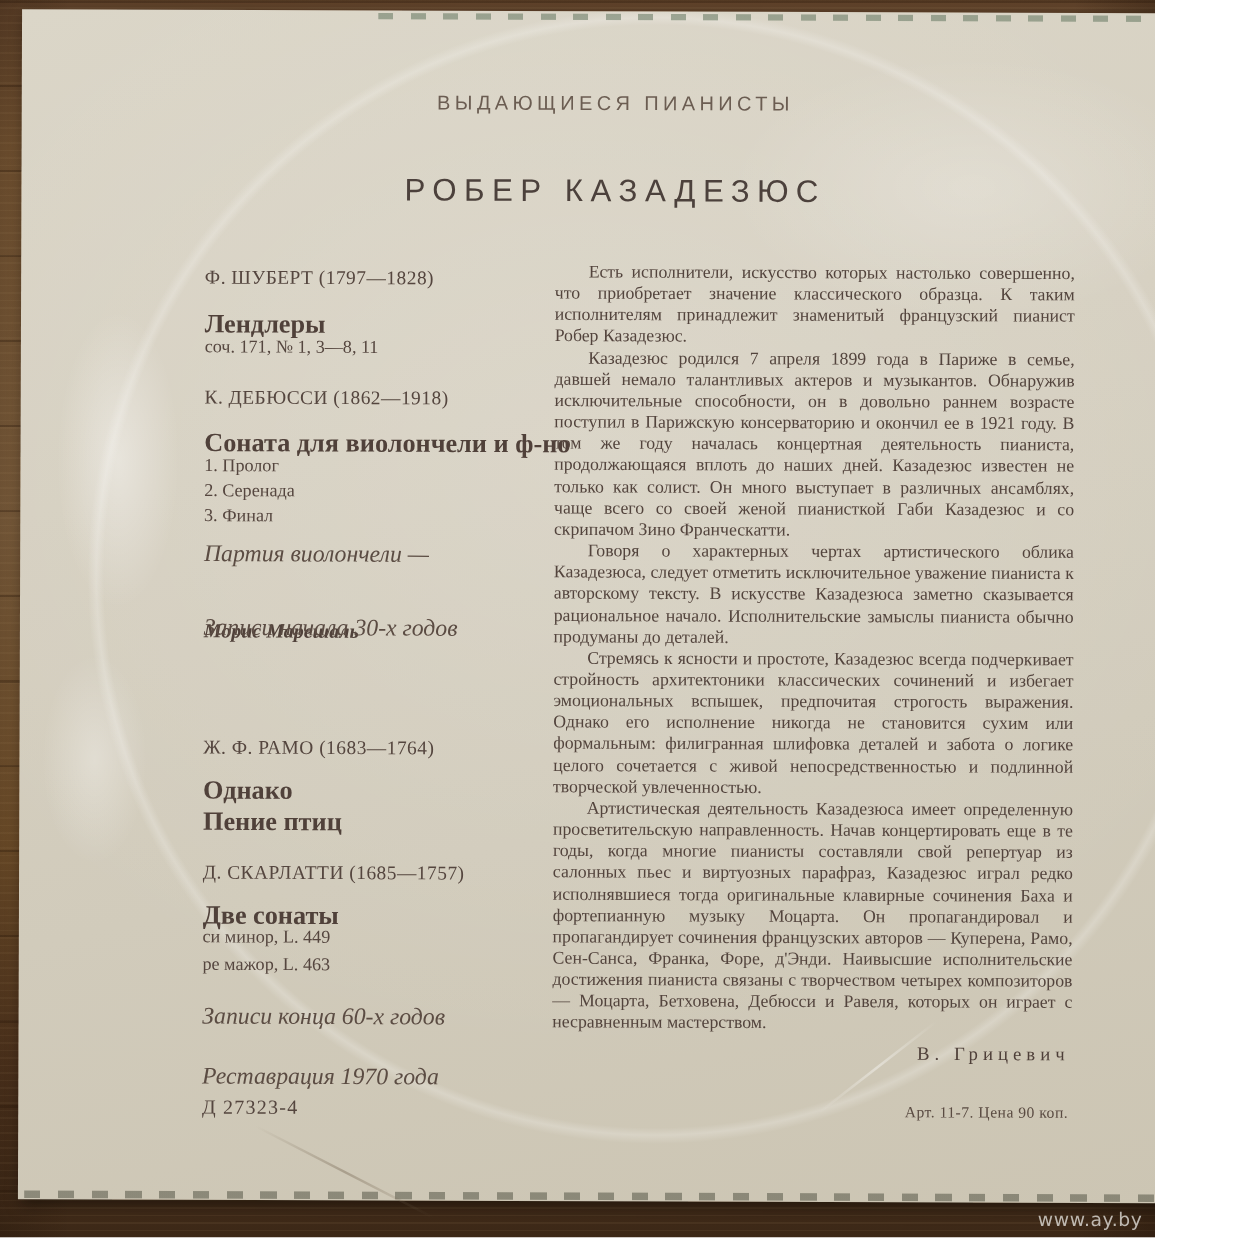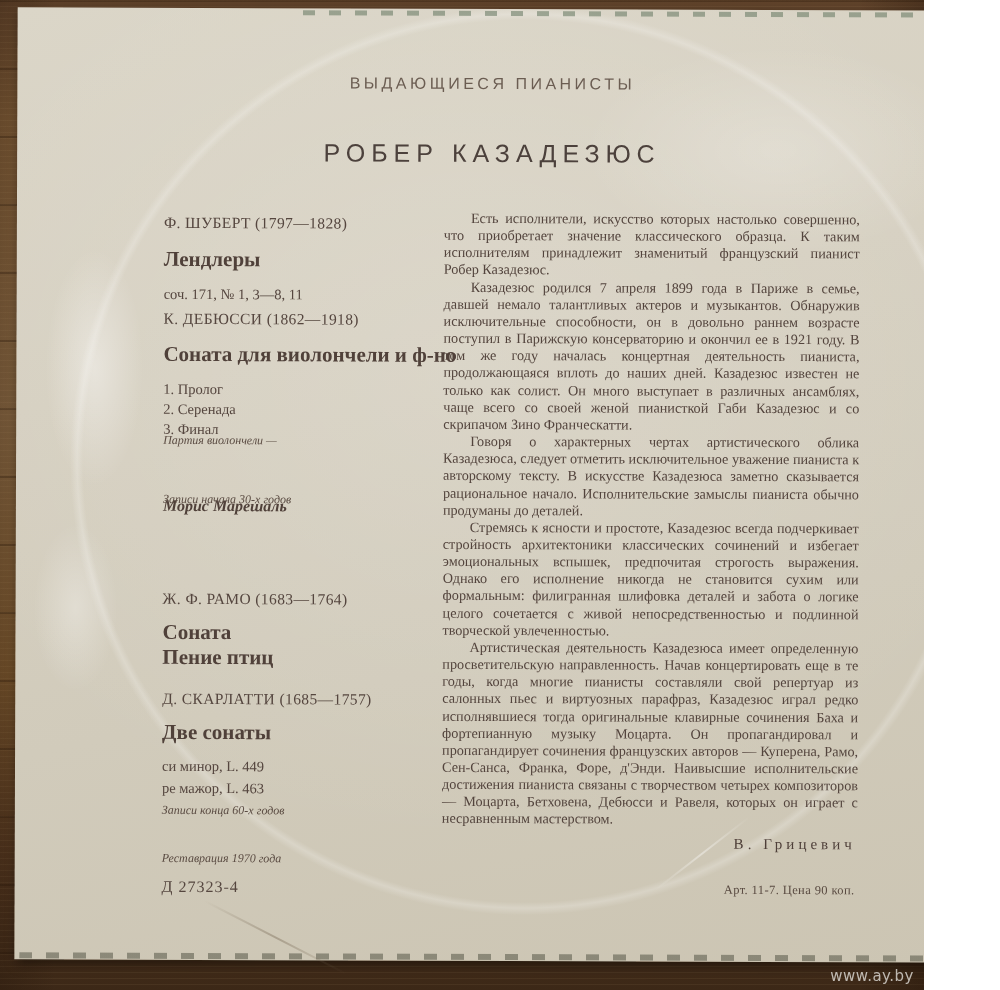--- a/index.html
+++ b/index.html
@@ -44,22 +44,22 @@
   .series{position:absolute;top:66px;left:0;width:100%;text-align:center;
     font-family:"Liberation Sans",sans-serif;font-size:16px;letter-spacing:3.5px;color:#6b5d52;}
   .title{position:absolute;top:130px;left:0;width:100%;text-align:center;
     font-family:"Liberation Sans",sans-serif;font-size:25px;letter-spacing:6px;color:#4c413c;}
 
   
   .tracklist{position:absolute;left:147px;top:206px;width:265px;height:700px;color:#55463f;}
   .tracklist > div{position:absolute;left:0;white-space:nowrap;}
   .t-composer{font-size:15.5px;letter-spacing:0.4px;}
   .t-work{font-size:21px;font-weight:bold;color:#50413a;}
-  .t-line{font-size:14.5px;margin-top:16px;}
-  .t-italic{font-style:italic;font-size:12px;color:#5b4c43;}
+  .t-line{font-size:14.5px;}
+  .t-italic{font-style:italic;font-size:19px;color:#5b4c43;}
   .t-bolditalic{font-style:italic;font-weight:bold;font-size:16px;color:#50413a;margin-top:44px;}
   .t-catalog{font-size:16px;letter-spacing:1px;}
 
   
   .notes{position:absolute;left:427px;top:201px;width:416px;}
   .notes p{margin:0;font-size:14.2px;line-height:17.15px;text-align:justify;
     text-indent:27px;color:#53443d;}
   .signature{text-align:right;font-size:15px;letter-spacing:4px;margin-top:7px;
     padding-right:2px;color:#4e3f39;}
 
@@ -93,21 +93,21 @@
       <div class="t-composer" style="top:96px">К. ДЕБЮССИ (1862—1918)</div>
       <div class="t-work" style="top:128px">Соната для виолончели и ф-но</div>
       <div class="t-line" style="top:151px">1. Пролог</div>
       <div class="t-line" style="top:171px">2. Серенада</div>
       <div class="t-line" style="top:191px">3. Финал</div>
       <div class="t-italic" style="top:219px">Партия виолончели —</div>
       <div class="t-bolditalic" style="top:239px">Морис Марешаль</div>
       <div class="t-italic" style="top:278px">Записи начала 30-х годов</div>
 
       <div class="t-composer" style="top:376px">Ж. Ф. РАМО (1683—1764)</div>
-      <div class="t-work" style="top:406px">Соната</div>
+      <div class="t-work" style="top:406px">Однако</div>
       <div class="t-work" style="top:431px">Пение птиц</div>
 
       <div class="t-composer" style="top:476px">Д. СКАРЛАТТИ (1685—1757)</div>
       <div class="t-work" style="top:506px">Две сонаты</div>
       <div class="t-line" style="top:528px">си минор, L. 449</div>
       <div class="t-line" style="top:550px">ре мажор, L. 463</div>
       <div class="t-italic" style="top:589px">Записи конца 60-х годов</div>
       <div class="t-italic" style="top:637px">Реставрация 1970 года</div>
       <div class="t-catalog" style="top:664px">Д 27323-4</div>
     </div>

